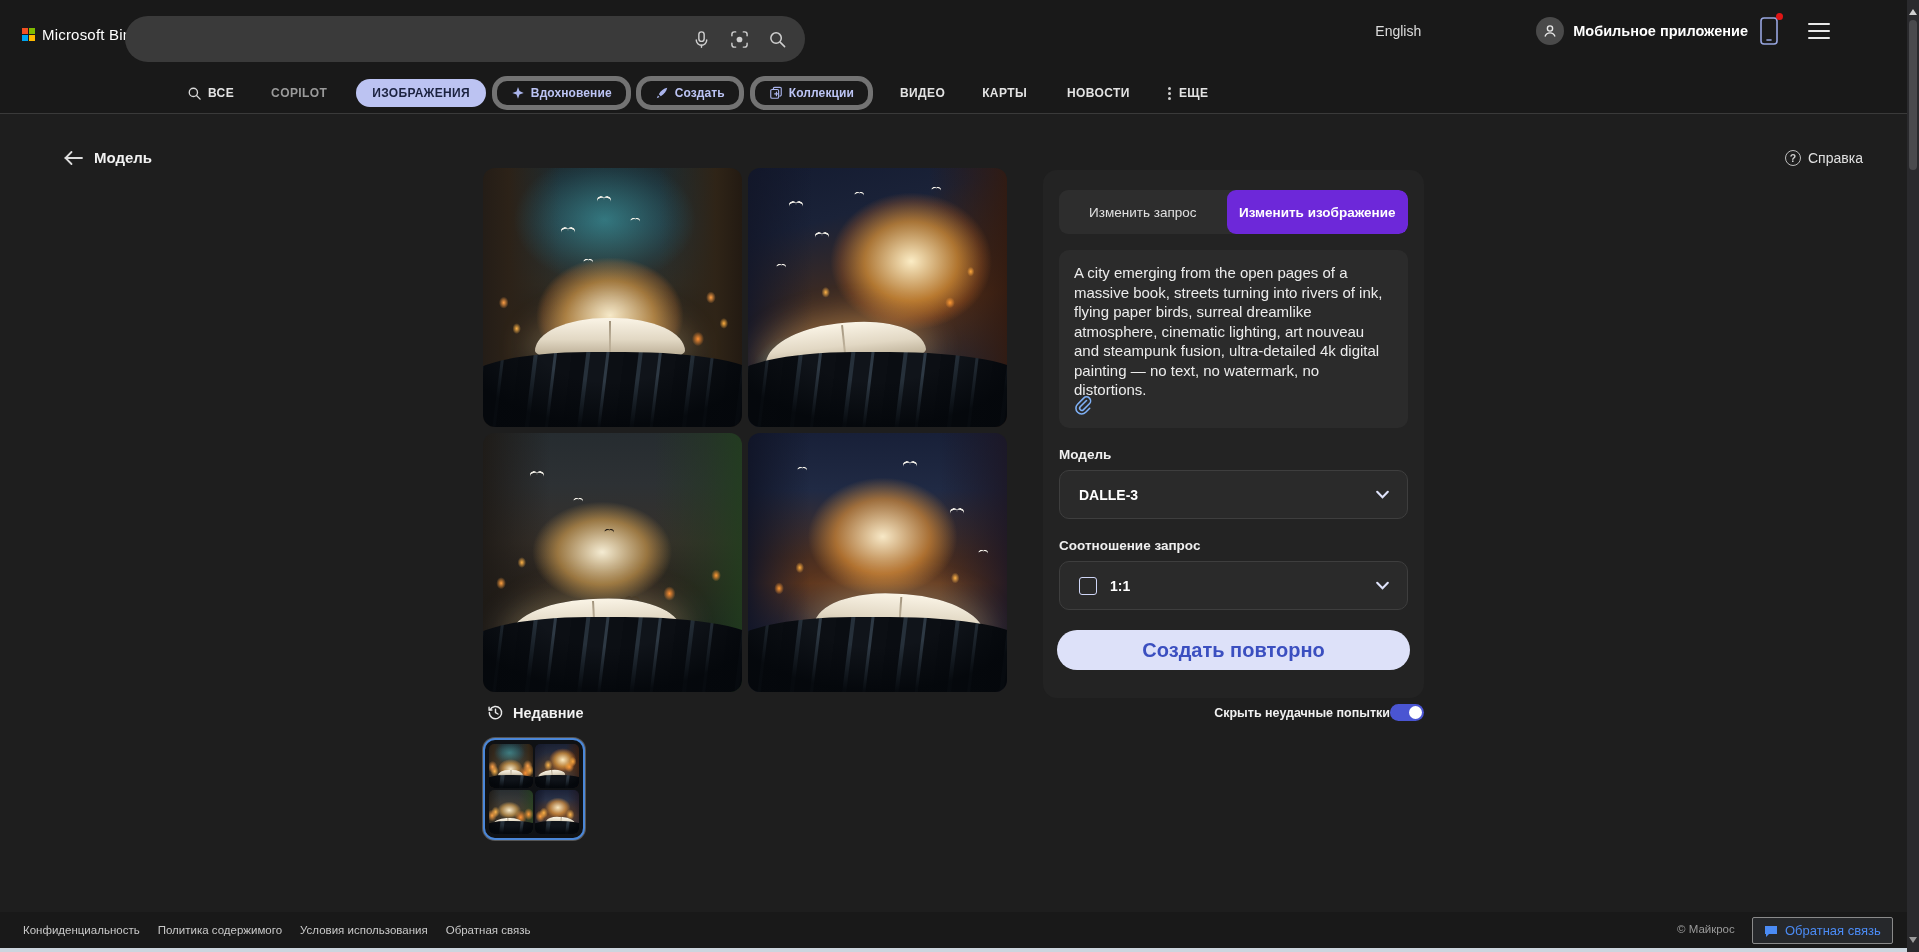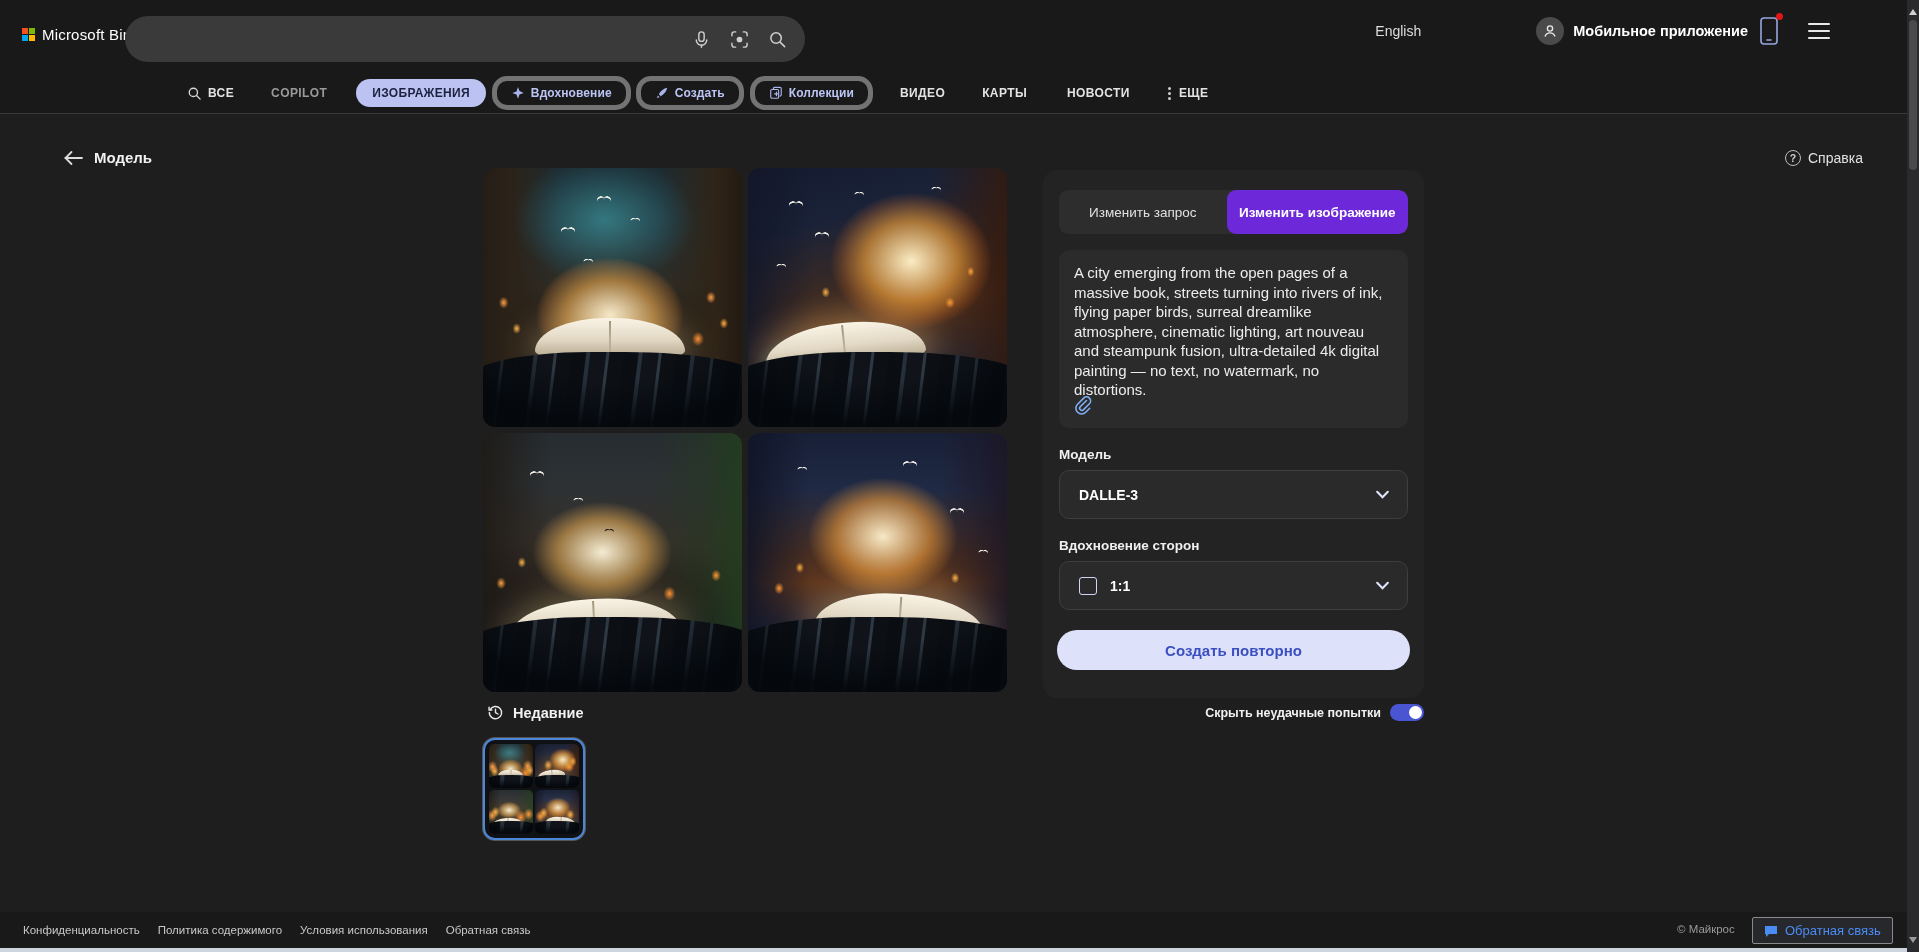--- a/index.html
+++ b/index.html
@@ -121,24 +121,24 @@
   .seg { height:44px; background:#2d2d2d; border-radius:9px; display:flex; overflow:hidden; }
   .seg-btn { flex:48; display:flex; align-items:center; justify-content:center; font-size:13.5px; color:#e0e0e0; cursor:pointer; }
   .seg-btn.active { flex:52; background:#6d28d9; border-radius:9px; color:#ffffff; font-weight:700; }
   .prompt { position:relative; margin-top:16px; height:178px; background:#2b2b2b; border-radius:10px; padding:13px 15px; font-size:15px; line-height:19.5px; color:#ececec; }
   .clip { position:absolute; left:14px; bottom:13px; width:20px; height:20px; color:#7fb0f5; cursor:pointer; }
   .fld-label { margin:19px 0 8px; font-size:13.5px; font-weight:700; color:#f0f0f0; }
   .select { height:49px; background:#2a2a2a; border:1px solid #3e3e3e; border-radius:10px; display:flex; align-items:center; padding:0 16px 0 19px; cursor:pointer; }
   .select .val { font-size:14px; font-weight:700; color:#ffffff; }
   .select .chev { margin-left:auto; width:17px; height:17px; color:#dfe3fa; }
   .sq-icon { width:18px; height:18px; border:1.6px solid #cfd6f7; border-radius:3px; margin-right:13px; }
-  .gen-btn { margin:20px -2px 0; height:40px; border-radius:21px; background:#dde1f9; border:none; width:calc(100% + 4px); font-family:inherit; font-size:15px; font-weight:700; color:#3b4fc0; cursor:pointer; }
-
-  
-  .toggle-row { position:absolute; top:704px; left:1043px; width:381px; display:flex; align-items:center; justify-content:flex-end; gap:9px; }
+  .gen-btn { margin:20px -2px 0; height:40px; border-radius:21px; background:#dde1f9; border:none; width:calc(100% + 4px); font-family:inherit; font-size:20px; font-weight:700; color:#3b4fc0; cursor:pointer; }
+
+  
+  .toggle-row { position:absolute; top:704px; left:1043px; width:381px; display:flex; align-items:center; justify-content:flex-end; }
   .toggle-row .lbl { font-size:12.5px; font-weight:700; color:#f0f0f0; }
   .switch { position:relative; width:34px; height:17px; border-radius:9px; background:#4a55d2; cursor:pointer; }
   .switch .knob { position:absolute; right:2px; top:2px; width:13px; height:13px; border-radius:50%; background:#ffffff; }
 
   
   .recent { position:absolute; left:487px; top:704px; display:flex; align-items:center; gap:9px; }
   .recent svg { width:17px; height:17px; color:#e8e8e8; }
   .recent span { font-size:14.5px; font-weight:700; color:#f2f2f2; }
   .thumb { position:absolute; left:483px; top:738px; width:102px; height:102px; border:2px solid #4b87d8; border-radius:12px; background:#0f1114; padding:4px; cursor:pointer; box-shadow:0 0 0 1px rgba(255,255,255,.25); }
   .thumb-grid { width:100%; height:100%; display:grid; grid-template-columns:1fr 1fr; grid-template-rows:1fr 1fr; gap:2px; }
@@ -336,21 +336,21 @@
           <path d="M13.5 5.5 7.2 11.8a2.2 2.2 0 0 0 3.1 3.1l6.1-6.1a4 4 0 0 0-5.7-5.7L4.6 9.2a5.7 5.7 0 0 0 8.1 8.1l4-4"></path>
         </svg>
     </div>
     <div class="fld-label">Модель</div>
     <div class="select">
       <span class="val">DALLE-3</span>
       <svg class="chev" viewBox="0 0 16 16" fill="none" stroke="currentColor" stroke-width="2" stroke-linecap="round">
           <path d="m3 5.5 5 5 5-5"></path>
         </svg>
     </div>
-    <div class="fld-label">Вдохновение сторон</div>
+    <div class="fld-label">Соотношение запрос</div>
     <div class="select">
       <span class="sq-icon"></span>
       <span class="val">1:1</span>
       <svg class="chev" viewBox="0 0 16 16" fill="none" stroke="currentColor" stroke-width="2" stroke-linecap="round">
           <path d="m3 5.5 5 5 5-5"></path>
         </svg>
     </div>
     <button class="gen-btn">Создать повторно</button>
   </div>
 

